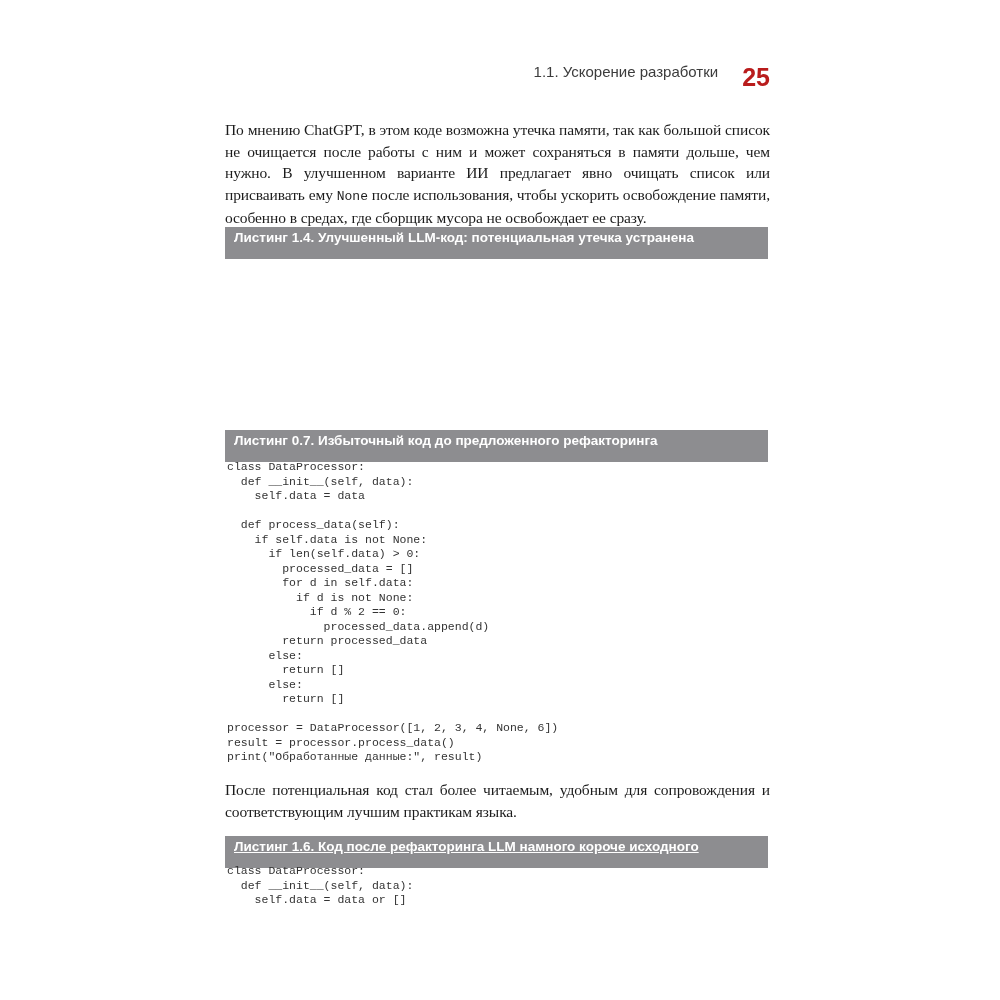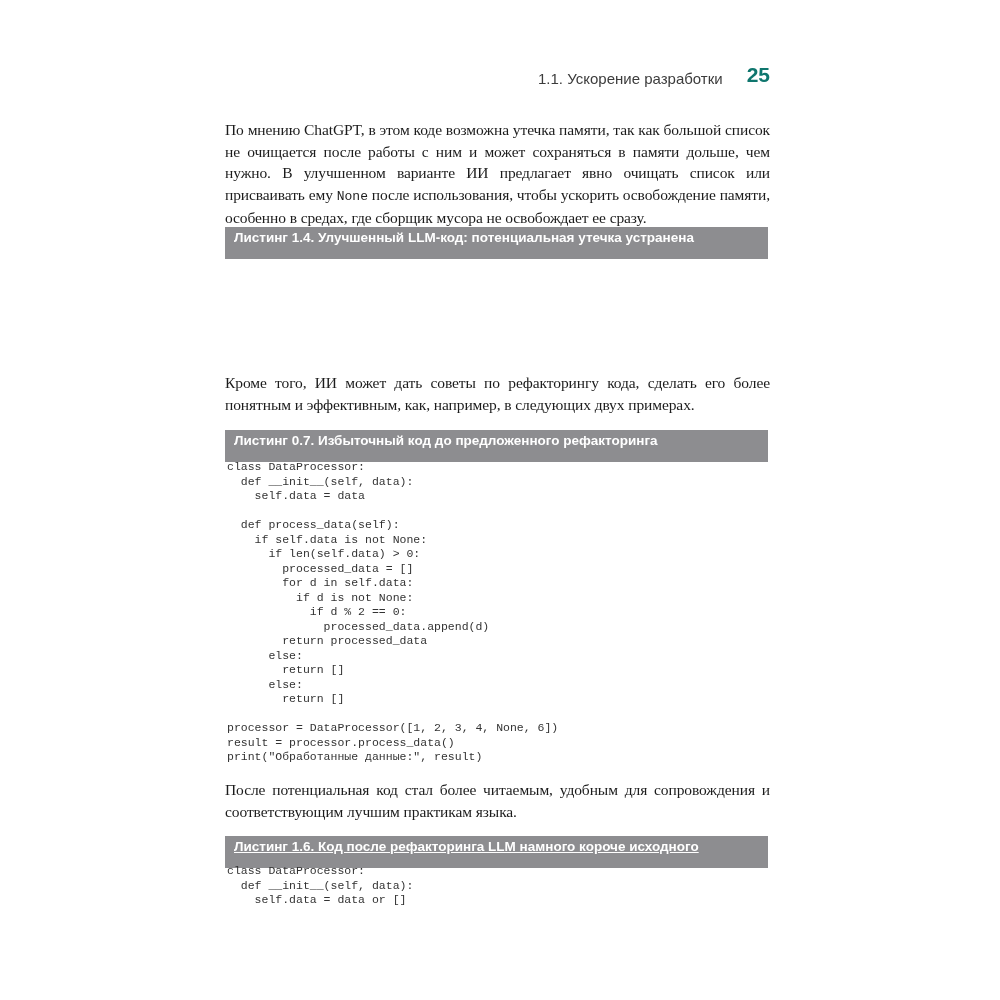--- a/index.html
+++ b/index.html
@@ -15,25 +15,25 @@
   body {
     width: 1000px; height: 1000px;
     background: var(--page-bg);
     font-family: "Liberation Serif", serif;
     overflow: hidden;
   }
   .page { position: relative; width: 1000px; height: 1000px; background: var(--page-bg); }
 
   .running-head {
     position: absolute; left: 225px; top: 63px; width: 545px;
-    display: flex; justify-content: flex-end; align-items: flex-end; gap: 24px;
+    display: flex; justify-content: flex-end; align-items: flex-start; gap: 24px;
     font-family: "Liberation Sans", sans-serif;
   }
   .running-head .section { font-size: 15px; color: var(--header-text); }
-  .running-head .pagenum { font-size: 21px; font-weight: bold; color: #0f766e; }
+  .running-head .pagenum { font-size: 25px; font-weight: bold; color: #b91c1c; }
 
   .body-para {
     position: absolute; left: 225px; width: 545px; margin: 0;
     font-family: "Liberation Serif", serif;
     font-size: 15.5px; line-height: 21.5px; letter-spacing: -0.1px;
     text-align: justify; color: var(--body-text);
   }
   .para1 { top: 119px; }
   .para2 { top: 372px; }
   .para3 { top: 779px; }
@@ -75,21 +75,20 @@
     <span class="section">1.1. Ускорение разработки</span>
     <span class="pagenum">25</span>
   </header>
 
   <p class="body-para para1"><span>По мнению ChatGPT, в этом коде возможна утечка памяти, так как большой список не очищается после работы с ним и может сохраняться в памяти дольше, чем нужно. В улучшенном варианте ИИ предлагает явно очищать список или присваивать ему </span><code class="inline-code">None</code><span> после использования, чтобы ускорить освобождение памяти, особенно в средах, где сборщик мусора не освобождает ее сразу.</span></p>
 
   <div class="listing-bar bar1">
     <span>Листинг 1.4. Улучшенный LLM-код: потенциальная утечка устранена</span>
   </div>
 
-  <p class="body-para para2">Кроме того, ИИ может дать советы по рефакторингу кода, сделать его более понятным и эффективным, как, например, в следующих двух примерах.</p>
 
   <div class="listing-bar bar2">
     <span>Листинг 0.7. Избыточный код до предложенного рефакторинга</span>
   </div>
   <pre class="code-block code2">class DataProcessor:
   def __init__(self, data):
     self.data = data
 
   def process_data(self):
     if self.data is not None:

